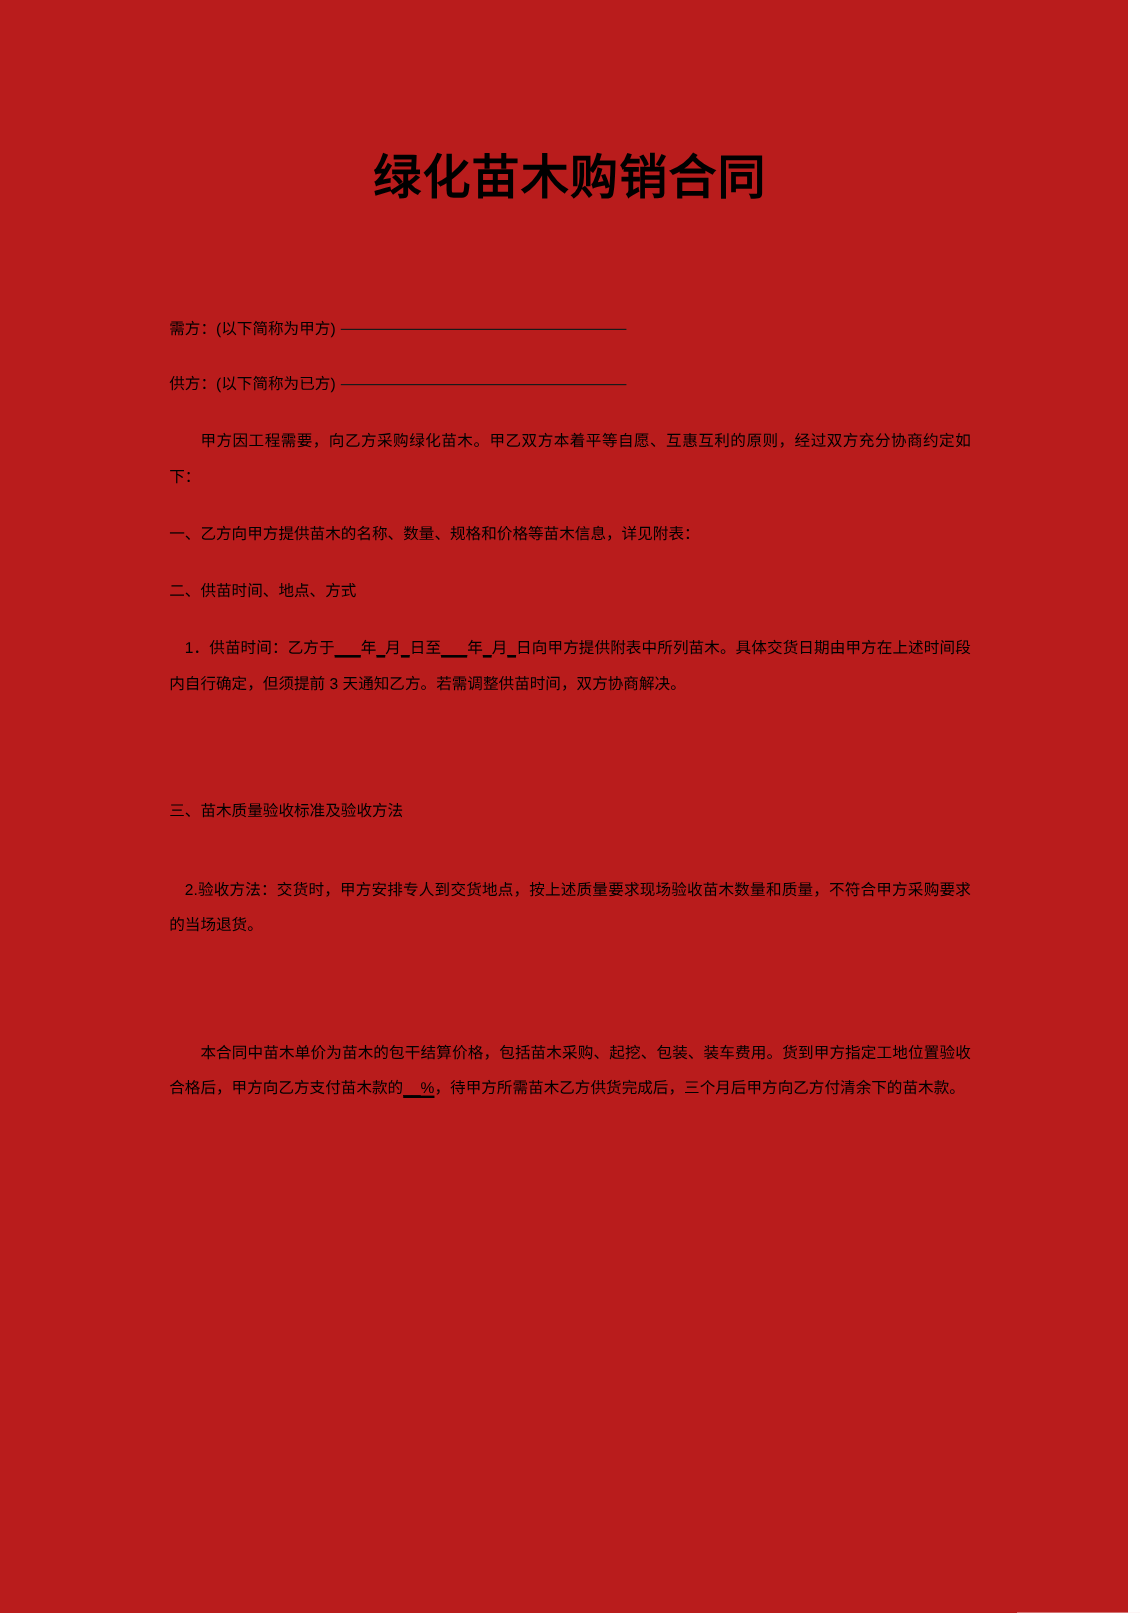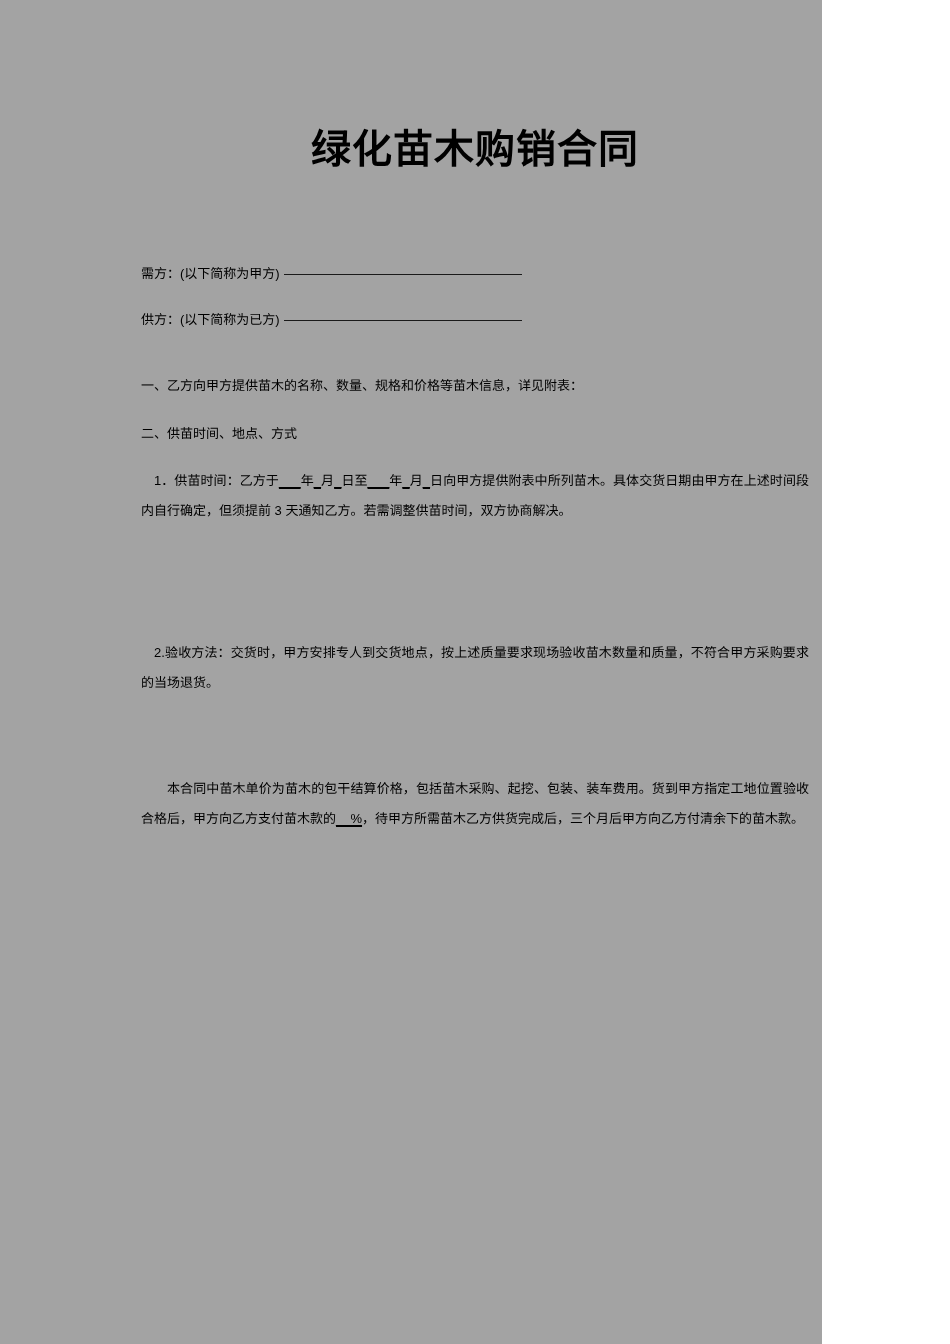--- a/index.html
+++ b/index.html
@@ -10,23 +10,23 @@
   }
   body {
     width: 950px;
     height: 1344px;
     font-family: "Liberation Sans", "DejaVu Sans", sans-serif;
     color: #000000;
     -webkit-font-smoothing: antialiased;
   }
   .page {
     position: relative;
-    width: 822px;
+    width: 940px;
     height: 1344px;
-    background: #a3a3a3;
+    background: #b91c1c;
     box-sizing: border-box;
     overflow: hidden;
   }
   .doc-body {
     position: absolute;
     left: 141px;
     top: 0;
     width: 668px;
   }
 
@@ -92,40 +92,42 @@
     </p>
 
     <div class="gap-party"></div>
 
     <p class="para">
       <span>供方：(以下简称为已方)</span><span class="blank-line"></span>
     </p>
 
     <div class="gap-before-body"></div>
 
+    <p class="para indent-2">甲方因工程需要，向乙方采购绿化苗木。甲乙双方本着平等自愿、互惠互利的原则，经过双方充分协商约定如下：</p>
 
     <div class="gap-sec"></div>
 
     <p class="para">一、乙方向甲方提供苗木的名称、数量、规格和价格等苗木信息，详见附表：</p>
 
     <div class="gap-sec"></div>
 
     <p class="para">二、供苗时间、地点、方式</p>
 
     <div class="gap-item"></div>
 
     <p class="para indent-1">
       <span>1．供苗时间：乙方于</span><span class="u">___</span><span>年</span><span class="u">_</span><span>月</span><span class="u">_</span><span>日至</span><span class="u">___</span><span>年</span><span class="u">_</span><span>月</span><span class="u">_</span><span>日向甲方提供附表中所列苗木。具体交货日期由甲方在上述时间段内自行确定，但须提前 3 天通知乙方。若需调整供苗时间，双方协商解决。</span>
     </p>
 
     <div class="gap-item"></div>
 
 
     <div class="gap-blank-line"></div>
 
+    <p class="para">三、苗木质量验收标准及验收方法</p>
 
     <div class="gap-item"></div>
 
 
     <div class="gap-item"></div>
 
     <p class="para indent-1">2.验收方法：交货时，甲方安排专人到交货地点，按上述质量要求现场验收苗木数量和质量，不符合甲方采购要求的当场退货。</p>
 
     <div class="gap-blank-line"></div>
 

